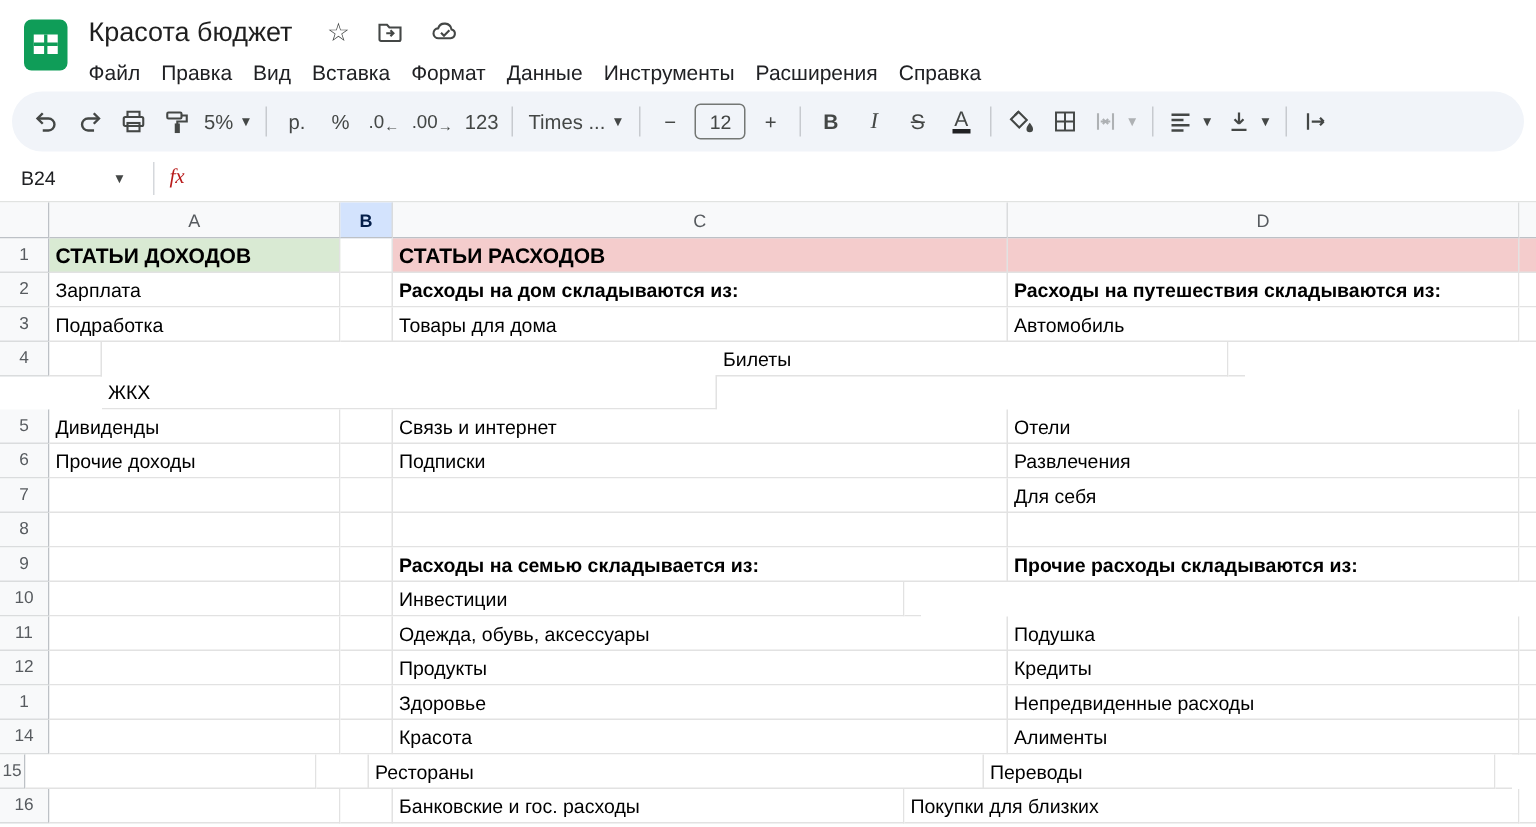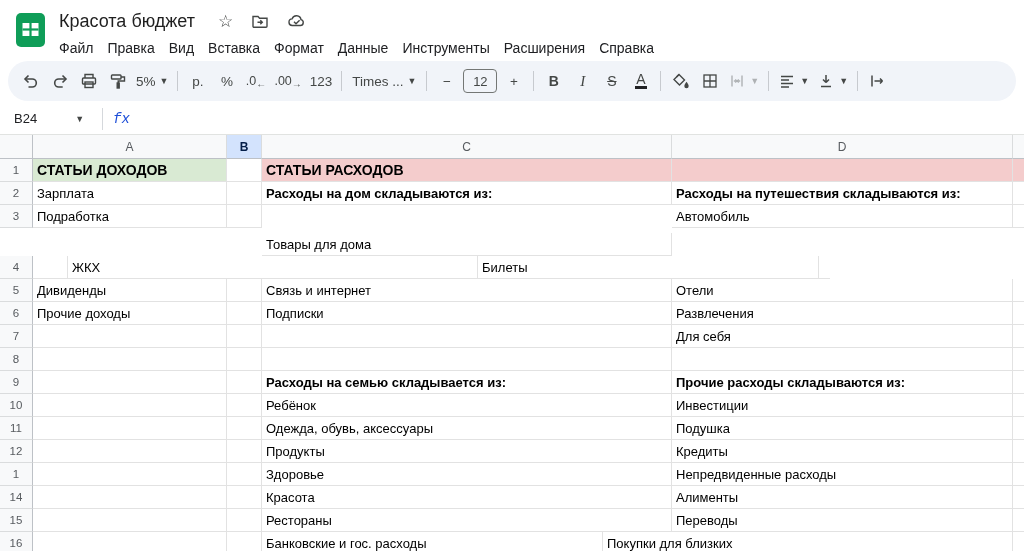--- a/index.html
+++ b/index.html
@@ -36,21 +36,21 @@
   .strike-s { text-decoration:line-through; font-size:14px; }
   .tcolor-a { font-size:14px; line-height:13px; border-bottom:3px solid #202124; padding:0 1px; }
   .disabled { opacity:.38; }
 
   
   .formulabar { height:32px; display:flex; align-items:center; padding-left:14px; background:#fff;
                 border-bottom:1px solid #e1e3e1; }
   .namebox { display:flex; align-items:center; width:88px; cursor:pointer; }
   .namebox .ref { font-size:13px; color:#202124; }
   .fb-divider { width:1px; height:22px; background:#d5d8dc; margin:0 10px 0 0; }
-  .fx { font-family:Liberation Mono, monospace; font-style:italic; font-size:14px; color:#1d4ed8; cursor:text; }
+  .fx { font-family:Liberation Serif, serif; font-style:italic; font-size:14px; color:#b91c1c; cursor:text; }
 
   
   .grid { width:1024px; }
   .hdr-row, .g-row { display:flex; }
   .hdr-cell { height:24px; background:#f8f9fa; border-right:1px solid #dadcdd; border-bottom:1px solid #bdc1c6;
               display:flex; align-items:center; justify-content:center; font-size:12px; color:#575b5f; cursor:pointer; }
   .hdr-corner { background:#f8f9fa; border-right:1px solid #bdc1c6; border-bottom:1px solid #bdc1c6; cursor:pointer; }
   .hdr-sel { background:#d3e3fd; color:#041e49; font-weight:bold; }
   .rownum { height:23px; background:#f8f9fa; border-right:1px solid #bdc1c6; border-bottom:1px solid #dadcdd;
             display:flex; align-items:center; justify-content:center; font-size:11.5px; color:#575b5f; cursor:pointer; }
@@ -271,28 +271,28 @@
       <div class="cell" style="width: 194px;">Зарплата</div>
       <div class="cell" style="width: 35px;"></div>
       <div class="cell b" style="width: 410px;">Расходы на дом складываются из:</div>
       <div class="cell b" style="width: 341px;">Расходы на путешествия складываются из:</div>
       <div class="cell" style="width: 11px; border-right: none;"></div>
     </div>
     <div class="g-row">
       <div class="rownum" style="width: 33px;">3</div>
       <div class="cell" style="width: 194px;">Подработка</div>
       <div class="cell" style="width: 35px;"></div>
-      <div class="cell" style="width: 410px; margin-top: 28px;">Товары для дома</div>
+      <div class="cell" style="width: 410px;">Товары для дома</div>
       <div class="cell" style="width: 341px;">Автомобиль</div>
       <div class="cell" style="width: 11px; border-right: none;"></div>
     </div>
     <div class="g-row">
       <div class="rownum" style="width: 33px;">4</div>
       <div class="cell" style="width: 35px;"></div>
-      <div class="cell" style="width: 410px;">ЖКХ</div>
+      <div class="cell" style="width: 410px; margin-top: 22px;">ЖКХ</div>
       <div class="cell" style="width: 341px;">Билеты</div>
       <div class="cell" style="width: 11px; border-right: none;"></div>
     </div>
     <div class="g-row">
       <div class="rownum" style="width: 33px;">5</div>
       <div class="cell" style="width: 194px;">Дивиденды</div>
       <div class="cell" style="width: 35px;"></div>
       <div class="cell" style="width: 410px;">Связь и интернет</div>
       <div class="cell" style="width: 341px;">Отели</div>
       <div class="cell" style="width: 11px; border-right: none;"></div>
@@ -326,21 +326,20 @@
       <div class="cell" style="width: 194px;"></div>
       <div class="cell" style="width: 35px;"></div>
       <div class="cell b" style="width: 410px;">Расходы на семью складывается из:</div>
       <div class="cell b" style="width: 341px;">Прочие расходы складываются из:</div>
       <div class="cell" style="width: 11px; border-right: none;"></div>
     </div>
     <div class="g-row">
       <div class="rownum" style="width: 33px;">10</div>
       <div class="cell" style="width: 194px;"></div>
       <div class="cell" style="width: 35px;"></div>
-      <div class="cell" style="width: 410px;">Ребёнок</div>
       <div class="cell" style="width: 341px;">Инвестиции</div>
       <div class="cell" style="width: 11px; border-right: none;"></div>
     </div>
     <div class="g-row">
       <div class="rownum" style="width: 33px;">11</div>
       <div class="cell" style="width: 194px;"></div>
       <div class="cell" style="width: 35px;"></div>
       <div class="cell" style="width: 410px;">Одежда, обувь, аксессуары</div>
       <div class="cell" style="width: 341px;">Подушка</div>
       <div class="cell" style="width: 11px; border-right: none;"></div>
@@ -363,21 +362,21 @@
     </div>
     <div class="g-row">
       <div class="rownum" style="width: 33px;">14</div>
       <div class="cell" style="width: 194px;"></div>
       <div class="cell" style="width: 35px;"></div>
       <div class="cell" style="width: 410px;">Красота</div>
       <div class="cell" style="width: 341px;">Алименты</div>
       <div class="cell" style="width: 11px; border-right: none;"></div>
     </div>
     <div class="g-row">
-      <div class="rownum" style="width: 33px;">15</div>
+      <div class="rownum" style="width: 17px;">15</div>
       <div class="cell" style="width: 194px;"></div>
       <div class="cell" style="width: 35px;"></div>
       <div class="cell" style="width: 410px;">Рестораны</div>
       <div class="cell" style="width: 341px;">Переводы</div>
       <div class="cell" style="width: 11px; border-right: none;"></div>
     </div>
     <div class="g-row">
       <div class="rownum" style="width: 33px;">16</div>
       <div class="cell" style="width: 194px;"></div>
       <div class="cell" style="width: 35px;"></div>

